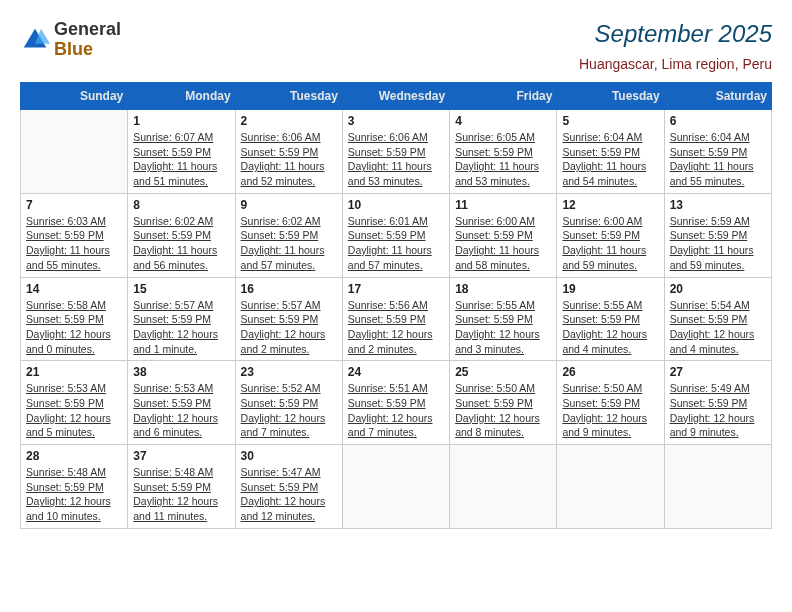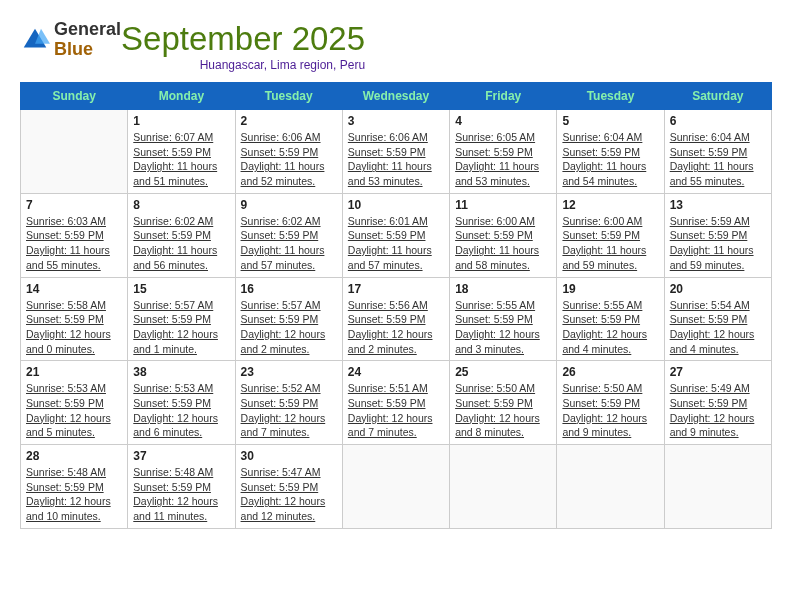--- a/index.html
+++ b/index.html
@@ -6,21 +6,21 @@
     body {
       font-family: Arial, sans-serif;
       background: #fff;
       width: 792px;
       min-height: 612px;
       padding: 20px;
     }
     .header {
       display: flex;
       align-items: flex-start;
-      justify-content: flex-start;
+      justify-content: space-between;
       margin-bottom: 10px;
     }
     .logo {
       display: flex;
       align-items: center;
       gap: 4px;
     }
     .logo-text {
       display: flex;
       flex-direction: column;
@@ -31,38 +31,40 @@
     .logo-text .general { color: #333; }
     .logo-text .blue { color: #a16207; }
     .logo-icon {
       width: 30px;
       height: 30px;
     }
     .title-section {
       text-align: right;
     }
     .month-title {
-      font-size: 33px;
+      font-size: 24px;
       font-weight: normal;
-      color: #4d7c0f;
+      color: #0c4a6e;
+      font-style: italic;
     }
     .location {
-      font-size: 12px;
-      color: #4c1d95;
+      font-size: 14px;
+      color: #7f1d1d;
+      margin-top: 8px;
     }
     .calendar {
       width: 100%;
       border-collapse: collapse;
       font-size: 11px;
     }
     .calendar th {
       background-color: #1565c0;
-      color: #86efac;
+      color: #e5e5e5;
       padding: 6px 4px;
-      text-align: center;
+      text-align: right;
       font-weight: bold;
       font-size: 12px;
       border: 1px solid #1565c0;
     }
     .calendar td {
       border: 1px solid #ccc;
       vertical-align: top;
       padding: 4px 5px;
       width: 107px;
       min-height: 80px;

